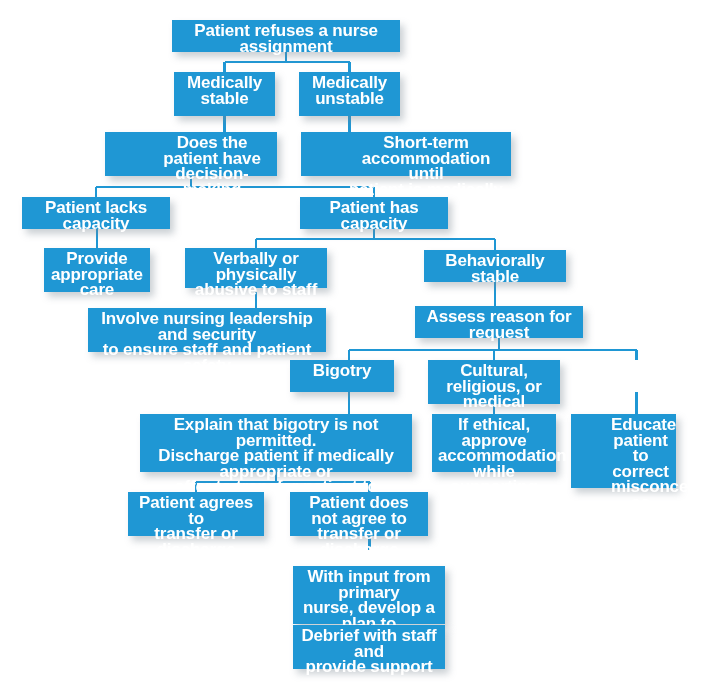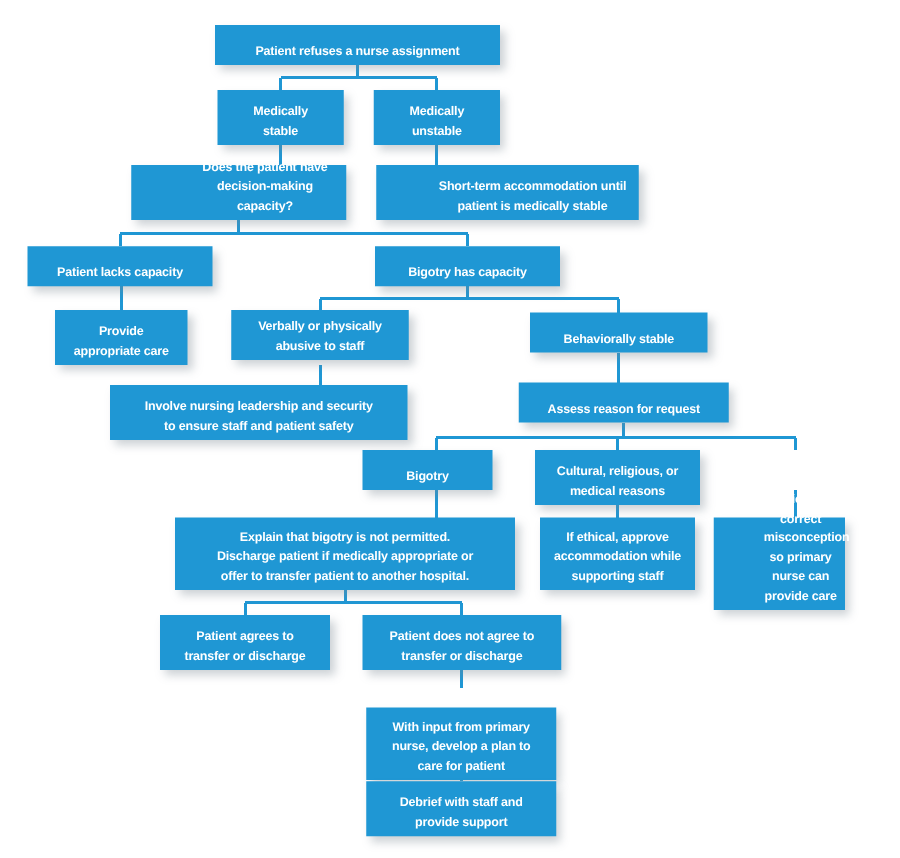--- a/index.html
+++ b/index.html
@@ -21,24 +21,24 @@
     top: 0;
     width: 720px;
     height: 686px;
   }
   .node {
     position: absolute;
     box-sizing: border-box;
     background: #1f97d4;
     color: #ffffff;
     font-weight: bold;
-    font-size: 10px;
+    font-size: 17px;
     line-height: 15.5px;
     display: flex;
-    align-items: flex-end;
+    align-items: flex-start;
     justify-content: center;
     text-align: center;
     padding: 3px 6px;
     box-shadow: 4px 5px 7px rgba(120,135,145,0.38);
     letter-spacing: -0.15px;
     z-index: 2;
   }
   .node span {
     display: block;
     width: 100%;
@@ -112,21 +112,21 @@
   <div class="node" style="left: 105px; top: 132px; width: 172px; height: 44px; padding-left: 48px;">
     <span>Does the patient have<br>decision-making capacity?</span>
   </div>
   <div class="node" style="left: 301px; top: 132px; width: 210px; height: 44px; padding-left: 46px;">
     <span>Short-term accommodation until<br>patient is medically stable</span>
   </div>
   <div class="node" style="left: 22px; top: 197px; width: 148px; height: 32px;">
     <span>Patient lacks capacity</span>
   </div>
   <div class="node" style="left: 300px; top: 197px; width: 148px; height: 32px;">
-    <span>Bigotry has capacity</span>
+    <span>Patient has capacity</span>
   </div>
   <div class="node" style="left: 44px; top: 248px; width: 106px; height: 44px;">
     <span>Provide<br>appropriate care</span>
   </div>
   <div class="node" style="left: 185px; top: 248px; width: 142px; height: 40px;">
     <span>Verbally or physically<br>abusive to staff</span>
   </div>
   <div class="node" style="left: 424px; top: 250px; width: 142px; height: 32px;">
     <span>Behaviorally stable</span>
   </div>
@@ -147,21 +147,21 @@
   </div>
   <div class="node" style="left: 432px; top: 414px; width: 124px; height: 58px;">
     <span>If ethical, approve<br>accommodation while<br>supporting staff</span>
   </div>
   <div class="node" style="left: 571px; top: 414px; width: 105px; height: 74px; padding-left: 40px;">
     <span>Educate patient to<br>correct misconception<br>so primary nurse can<br>provide care</span>
   </div>
   <div class="node" style="left: 128px; top: 492px; width: 136px; height: 44px;">
     <span>Patient agrees to<br>transfer or discharge</span>
   </div>
-  <div class="node" style="left: 290px; top: 492px; width: 159px; height: 44px;">
+  <div class="node" style="left: 290px; top: 492px; width: 138px; height: 44px;">
     <span>Patient does not agree to<br>transfer or discharge</span>
   </div>
   <div class="node" style="left: 293px; top: 550px; width: 152px; height: 58px; margin-top: 16px;">
     <span>With input from primary<br>nurse, develop a plan to<br>care for patient</span>
   </div>
   <div class="node" style="left: 293px; top: 625px; width: 152px; height: 44px;">
     <span>Debrief with staff and<br>provide support</span>
   </div>
 
 </div>

